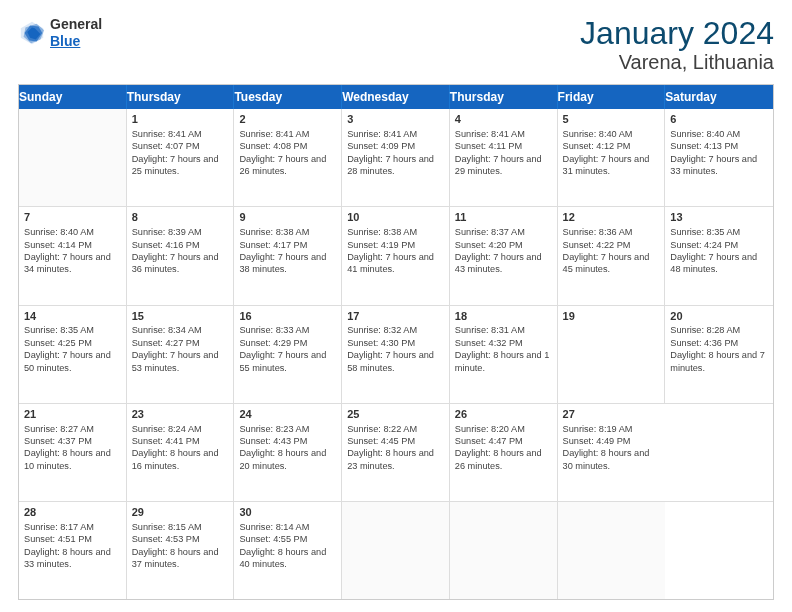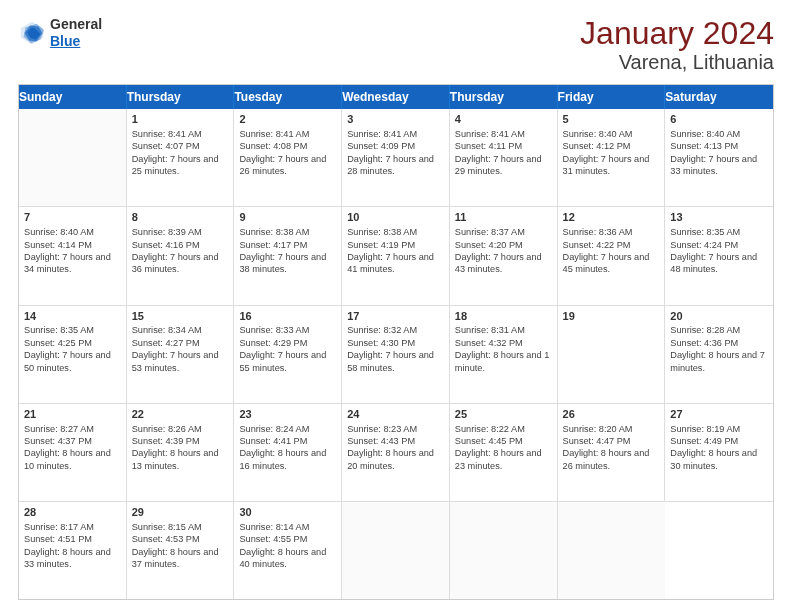--- a/index.html
+++ b/index.html
@@ -38,21 +38,21 @@
     .logo-icon {
       width: 28px;
       height: 28px;
     }
     .title-block {
       text-align: right;
     }
     .month-title {
       font-size: 32px;
       font-weight: 300;
-      color: #7f1d1d;
+      color: #0c4a6e;
       line-height: 1.1;
     }
     .location {
       font-size: 20px;
       color: #404040;
     }
     .calendar {
       flex: 1;
       display: flex;
       flex-direction: column;
@@ -225,24 +225,20 @@
             <span class="day-num">20</span>
             <div class="info">Sunrise: 8:28 AM<br>Sunset: 4:36 PM<br>Daylight: 8 hours and 7 minutes.</div>
           </div>
         </div>
         <div class="cal-row">
           <div class="cal-cell">
             <span class="day-num">21</span>
             <div class="info">Sunrise: 8:27 AM<br>Sunset: 4:37 PM<br>Daylight: 8 hours and 10 minutes.</div>
           </div>
           <div class="cal-cell">
-            <span class="day-num">22</span>
-            <div class="info">Sunrise: 8:26 AM<br>Sunset: 4:39 PM<br>Daylight: 8 hours and 13 minutes.</div>
-          </div>
-          <div class="cal-cell">
             <span class="day-num">23</span>
             <div class="info">Sunrise: 8:24 AM<br>Sunset: 4:41 PM<br>Daylight: 8 hours and 16 minutes.</div>
           </div>
           <div class="cal-cell">
             <span class="day-num">24</span>
             <div class="info">Sunrise: 8:23 AM<br>Sunset: 4:43 PM<br>Daylight: 8 hours and 20 minutes.</div>
           </div>
           <div class="cal-cell">
             <span class="day-num">25</span>
             <div class="info">Sunrise: 8:22 AM<br>Sunset: 4:45 PM<br>Daylight: 8 hours and 23 minutes.</div>

